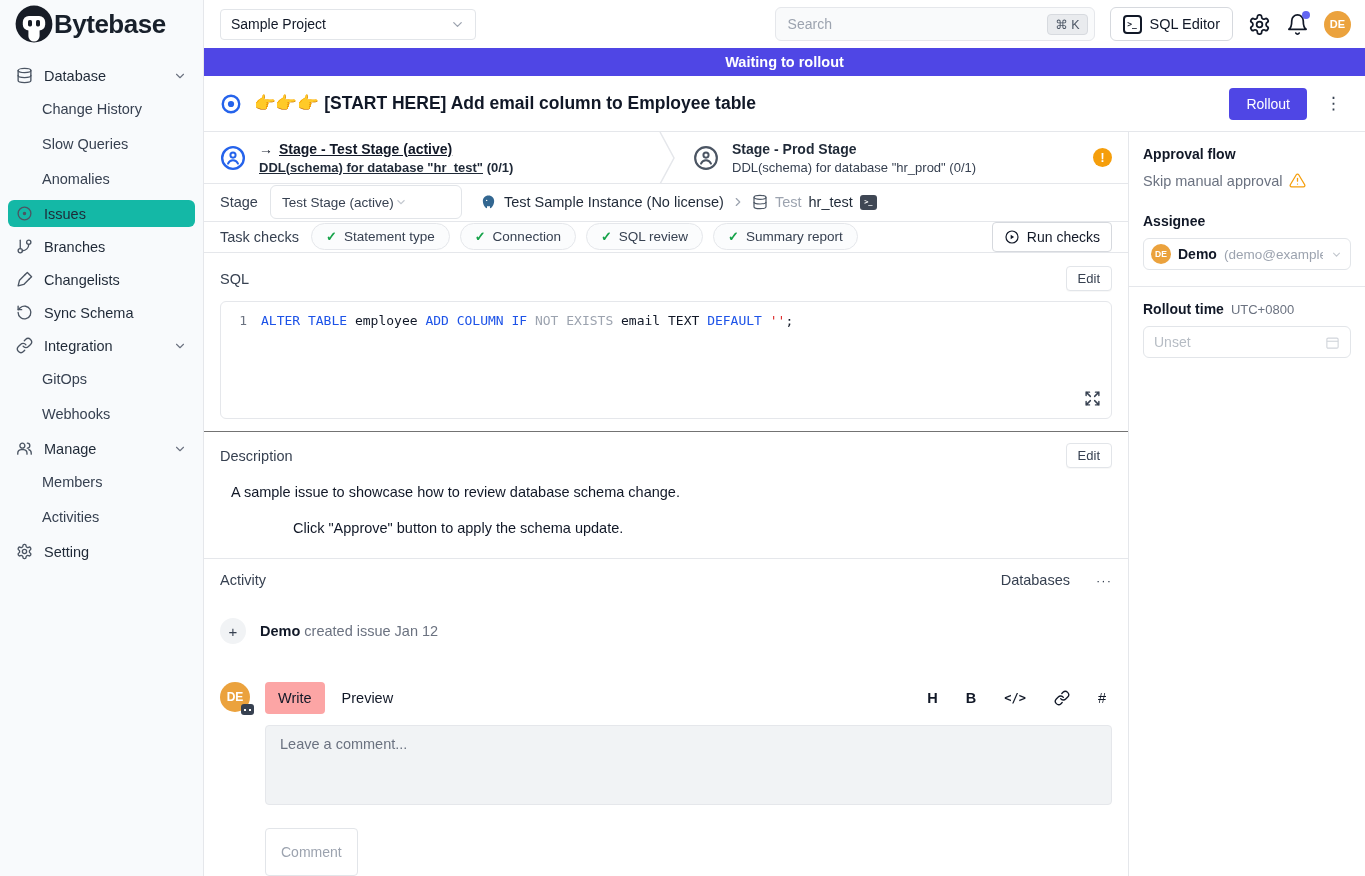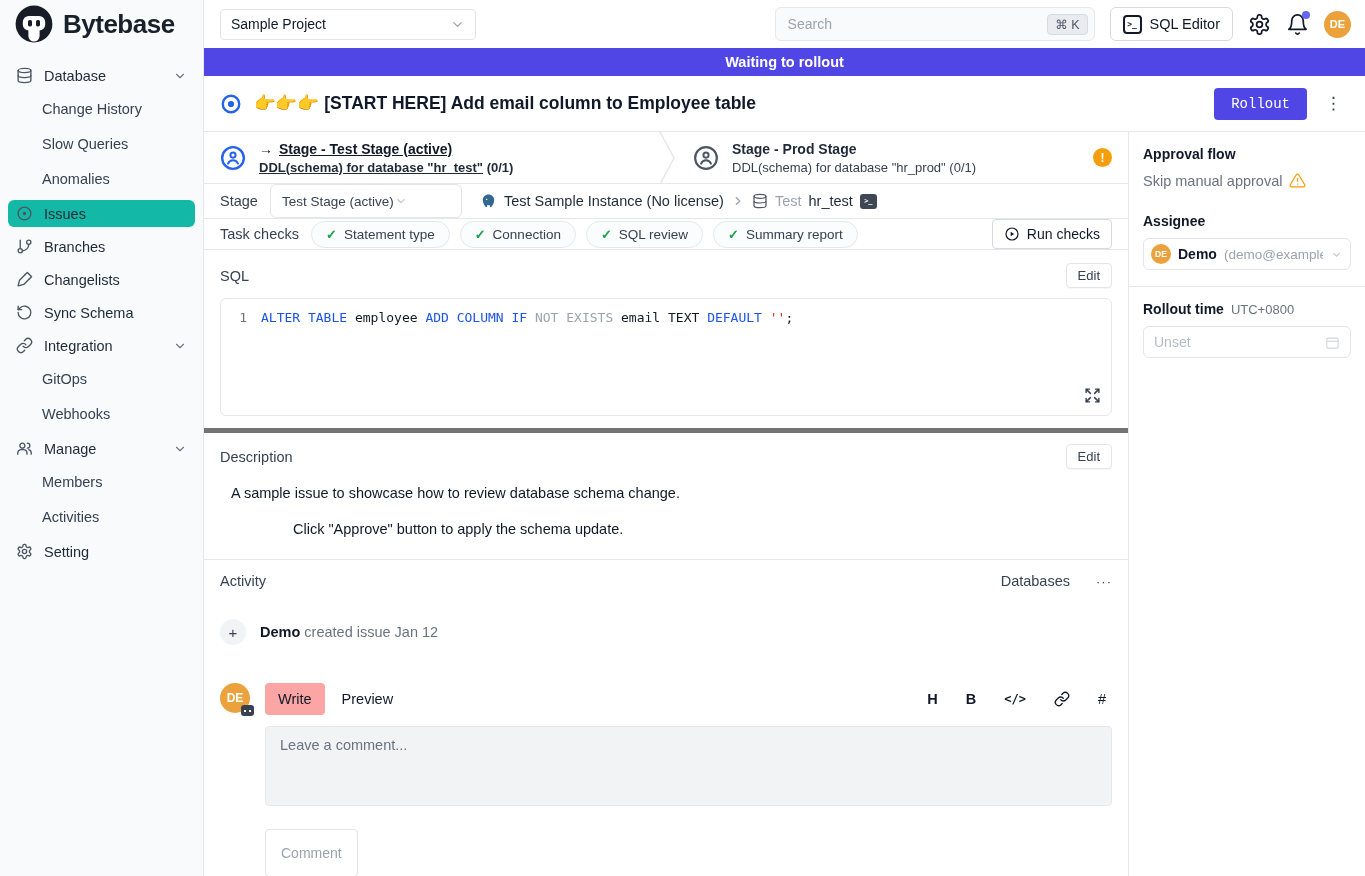--- a/index.html
+++ b/index.html
@@ -1,21 +1,21 @@
 <!DOCTYPE html>
 <html><head>
 <meta charset="utf-8">
 <style>
   * { margin:0; padding:0; box-sizing:border-box; }
   html,body { width:1365px; height:876px; font-family:"Liberation Sans", sans-serif; background:#fff; color:#111827; overflow:hidden; }
   .app { display:flex; width:1365px; height:876px; }
 
   
   .sidebar { width:204px; min-width:204px; background:#f8fafc; border-right:1px solid #e5e7eb; display:flex; flex-direction:column; }
-  .logo-row { height:48px; display:flex; align-items:center; gap:9px; padding:0 14px; }
+  .logo-row { height:48px; display:flex; align-items:center; gap:0; padding:0 14px; }
   .logo-row svg { width:40px; height:40px; }
   .brand-name { font-size:26px; font-weight:800; letter-spacing:-0.5px; color:#18202b; }
   .nav { padding:14px 8px 0 8px; }
   .nav-item { display:flex; align-items:center; gap:11px; height:27px; padding:0 8px; margin-bottom:6px; border-radius:6px; font-size:14.5px; color:#1f2937; font-weight:500; }
   .nav-item .spacer { flex:1; }
   .nav-item.sub { padding-left:34px; font-weight:400; color:#374151; margin-bottom:8px; }
   .nav-item.selected { background:#14b8a6; }
   .nav-item svg { width:17px; height:17px; stroke:#4b5563; fill:none; stroke-width:1.9; stroke-linecap:round; stroke-linejoin:round; }
   .nav-item svg.chev { width:14px; height:14px; stroke:#6b7280; }
 
@@ -39,21 +39,21 @@
   .avatar { border-radius:50%; background:#eba23d; color:#fff; display:flex; align-items:center; justify-content:center; font-weight:700; }
   .avatar.sm { width:27px; height:27px; font-size:11px; }
 
   
   .banner { height:28px; background:#4f46e5; color:#fff; font-size:14.5px; font-weight:600; display:flex; align-items:center; justify-content:center; }
 
   
   .issue-head { height:56px; display:flex; align-items:center; gap:12px; padding:0 16px; border-bottom:1px solid #e5e7eb; }
   .status-ico svg { width:22px; height:22px; display:block; }
   .issue-title { font-size:17.5px; font-weight:700; color:#111827; }
-  .rollout-btn { margin-left:auto; background:#4f46e5; border:none; color:#fff; font-size:14px; padding:8px 17px; border-radius:4px; font-family:Liberation Mono, monospace; }
+  .rollout-btn { margin-left:auto; background:#4f46e5; border:none; color:#fff; font-size:14px; padding:8px 17px; border-radius:4px; font-family:Liberation Sans, sans-serif; }
   .kebab { border:none; background:none; font-size:17px; color:#374151; padding:0 6px; letter-spacing:1px; }
 
   
   .body-row { flex:1; display:flex; min-height:0; }
   .main { flex:1; min-width:0; display:flex; flex-direction:column; }
 
   
   .stage-strip { height:52px; border-bottom:1px solid #e5e7eb; display:flex; align-items:stretch; }
   .stage-card { display:flex; align-items:center; gap:13px; padding:0 16px; }
   .stage-card.first { width:455px; }
@@ -101,21 +101,21 @@
   .code-line { display:flex; gap:14px; }
   .code-line .ln { width:14px; text-align:right; color:#6b7280; }
   .tok-k { color:#1d53e8; }
   .tok-m { color:#9ca3af; }
   .tok-s { color:#dc2626; }
   .tok-p { color:#111827; }
   .expand-btn { position:absolute; right:10px; bottom:8px; border:none; background:none; }
   .expand-btn svg { width:17px; height:17px; stroke:#374151; fill:none; stroke-width:2; stroke-linecap:round; stroke-linejoin:round; }
 
   
-  .desc-section { border-top:5px solid #737373; padding:11px 16px 22px 16px; }
+  .desc-section { border-top:1px solid #737373; padding:11px 16px 22px 16px; }
   .desc-l1 { margin:16px 0 0 11px; font-size:14.5px; color:#111827; }
   .desc-l2 { margin:20px 0 0 73px; font-size:14.5px; color:#111827; }
 
   
   .act-section { border-top:1px solid #e5e7eb; padding:13px 16px 0 16px; flex:1; }
   .act-head { display:flex; align-items:center; }
   .act-head .lbl { font-size:14.5px; font-weight:500; color:#374151; }
   .act-head .right { margin-left:auto; display:flex; align-items:center; gap:26px; }
   .subscribe { border:none; background:none; font-size:14.5px; color:#374151; font-family:"Liberation Sans",sans-serif; }
   .more-dots { border:none; background:none; font-size:13px; color:#374151; letter-spacing:1px; }

